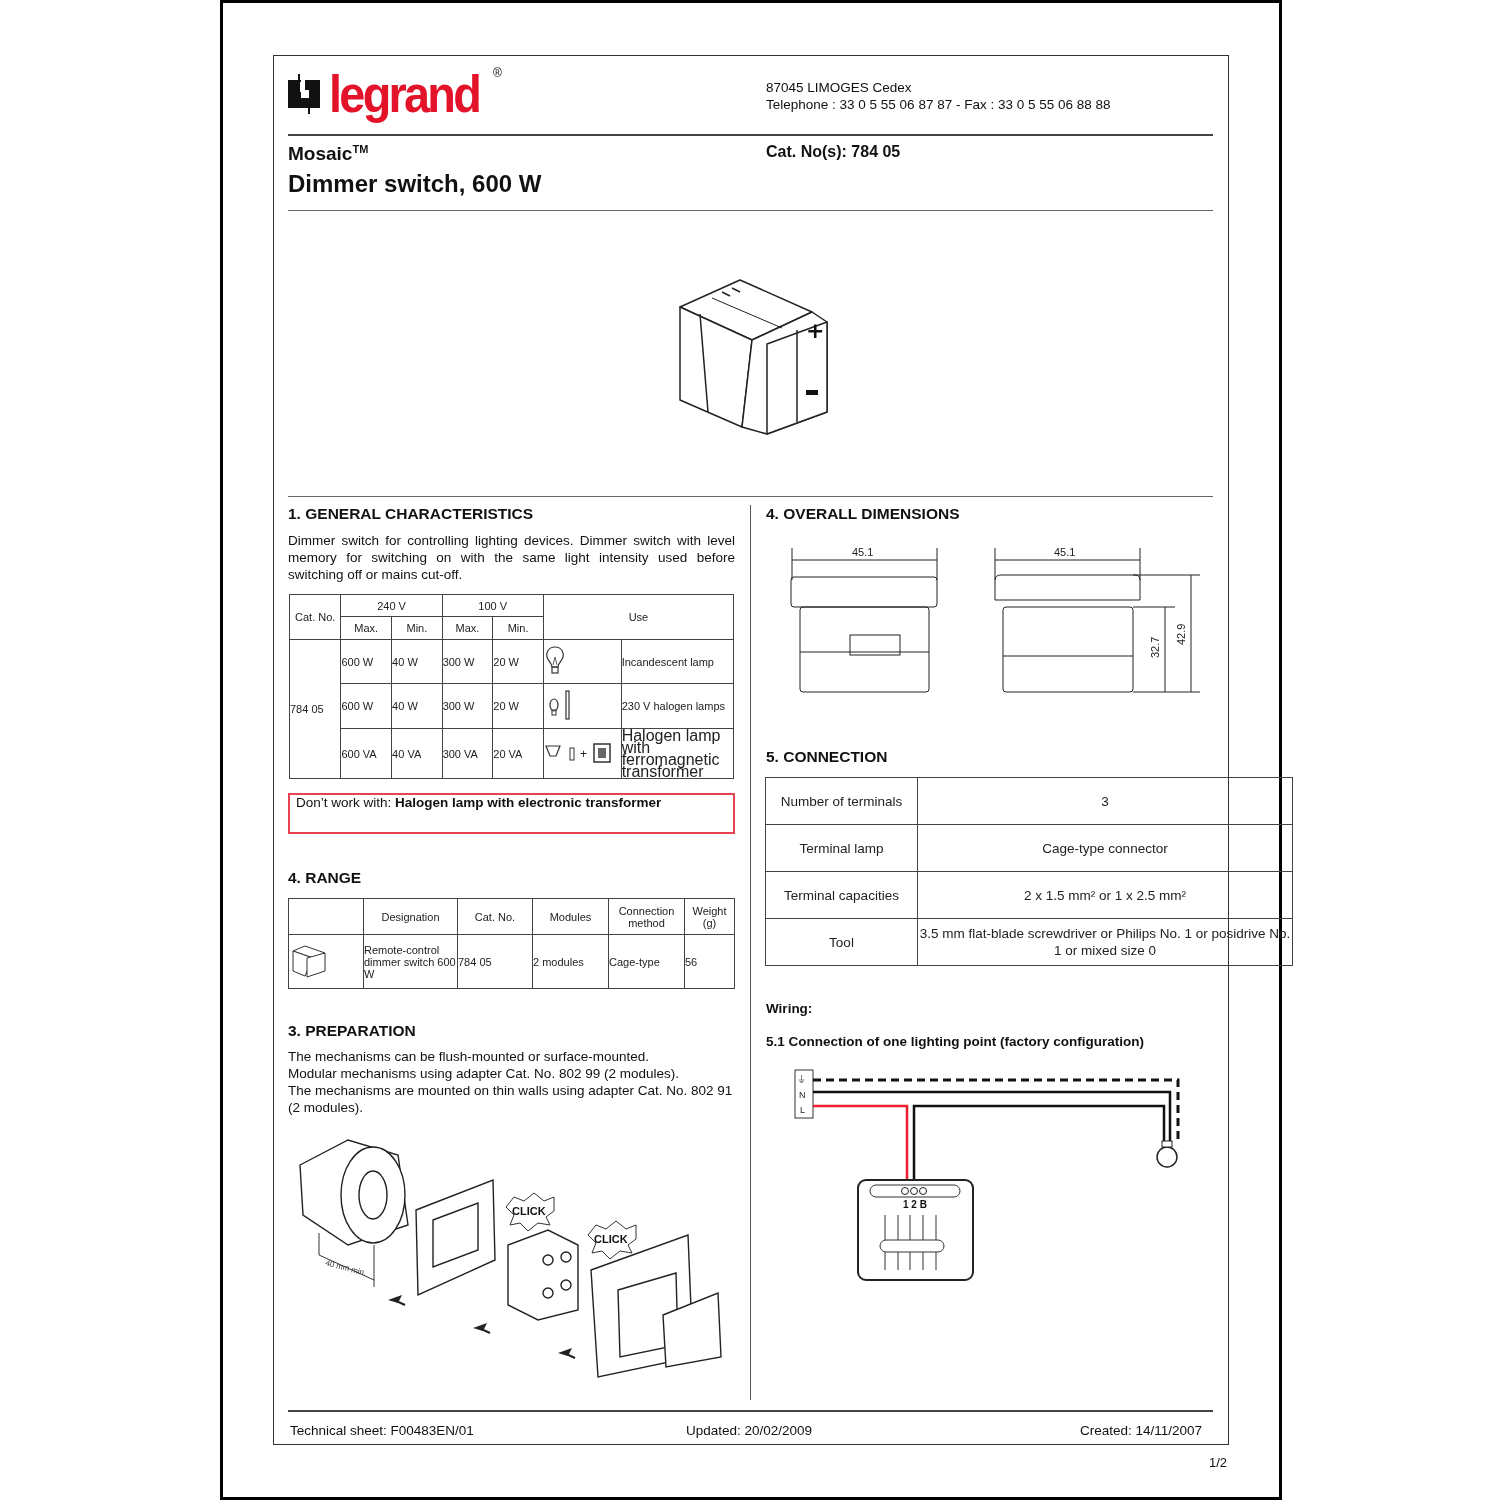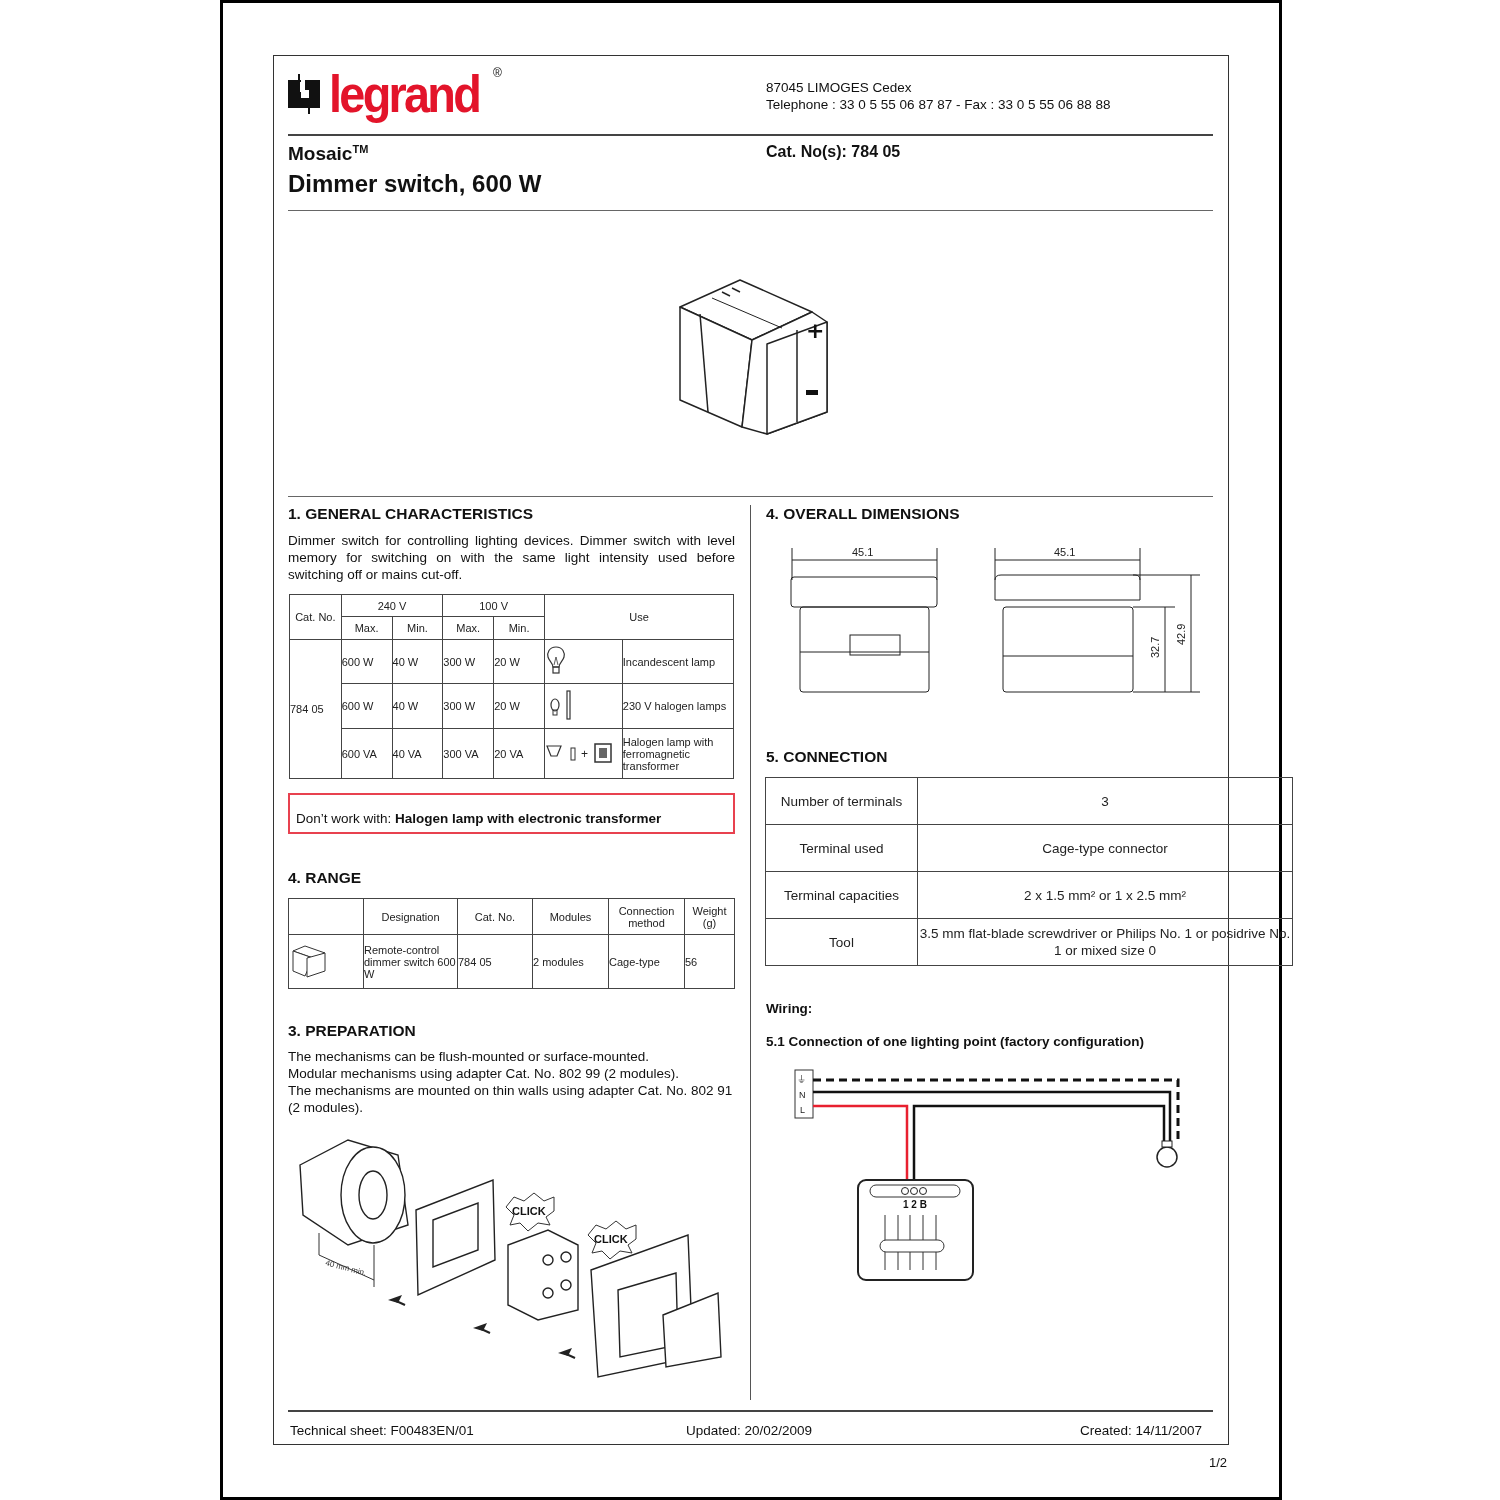--- a/index.html
+++ b/index.html
@@ -29,21 +29,21 @@
 
   .col-divider { position: absolute; left: 750px; top: 505px; width: 1px; height: 895px; background: #555; }
 
   h2.sec { position: absolute; font-size: 15.5px; font-weight: bold; }
   .para { position: absolute; font-size: 13.5px; line-height: 17px; text-align: justify; }
 
   table.grid { position: absolute; border-collapse: collapse; font-size: 11px; color: #222; }
   table.grid td, table.grid th { border: 1px solid #444; vertical-align: middle; font-weight: normal; }
 
   .warn { position: absolute; left: 288px; top: 793px; width: 447px; height: 41px; border: 2px solid #e8414f;
-    font-size: 13.5px; padding: 16px 6px; }
+    font-size: 13.5px; padding: 0 6px; }
   .warn b { font-weight: bold; }
 
   table.conn { position: absolute; left: 765px; top: 777px; width: 528px; border-collapse: collapse; font-size: 13.5px; color: #222; }
   table.conn td { border: 1px solid #444; text-align: center; vertical-align: middle; height: 47px; }
 
   .sub { position: absolute; font-size: 13.5px; font-weight: bold; }
 
   .footer { position: absolute; top: 1423px; font-size: 13.5px; }
   .pageno { position: absolute; left: 1209px; top: 1455px; font-size: 13px; }
 </style>
@@ -154,21 +154,21 @@
     <td>20 VA</td>
     <td>
       <svg width="74" height="30" viewBox="0 0 74 30">
             <path d="M2 8 L16 8 L12 18 L6 18Z" fill="none" stroke="#333" stroke-width="1.2"></path>
             <rect x="26" y="10" width="4" height="12" fill="none" stroke="#333"></rect>
             <text x="36" y="20" font-size="12" fill="#222">+</text>
             <rect x="50" y="6" width="16" height="18" fill="none" stroke="#333" stroke-width="1.5"></rect>
             <rect x="54" y="10" width="8" height="10" fill="#666"></rect>
           </svg>
     </td>
-    <td style="font-size:11px;line-height:12px">Halogen lamp with ferromagnetic transformer</td>
+    <td style="font-size:16px;line-height:12px">Halogen lamp with ferromagnetic transformer</td>
   </tr>
 </tbody>
   </table>
 
 <div class="warn">
   <span>Don’t work with: </span><b>Halogen lamp with electronic transformer</b>
 </div>
 
 <h2 class="sec" style="left:288px;top:869px">4. RANGE</h2>
 <table class="grid" style="left:288px;top:898px;width:447px">
@@ -268,21 +268,21 @@
 </svg>
 
 <h2 class="sec" style="left:766px;top:748px">5. CONNECTION</h2>
 <table class="conn">
   <tbody>
       <tr>
         <td style="width:152px">Number of terminals</td>
         <td>3</td>
       </tr>
   <tr>
-        <td>Terminal used</td>
+        <td>Terminal lamp</td>
         <td>Cage-type connector</td>
       </tr>
   <tr>
         <td>Terminal capacities</td>
         <td>2 x 1.5 mm² or 1 x 2.5 mm²</td>
       </tr>
   <tr>
         <td>Tool</td>
         <td style="line-height:17px">3.5 mm flat-blade screwdriver or Philips No. 1 or posidrive No. 1 or mixed size 0</td>
       </tr>

